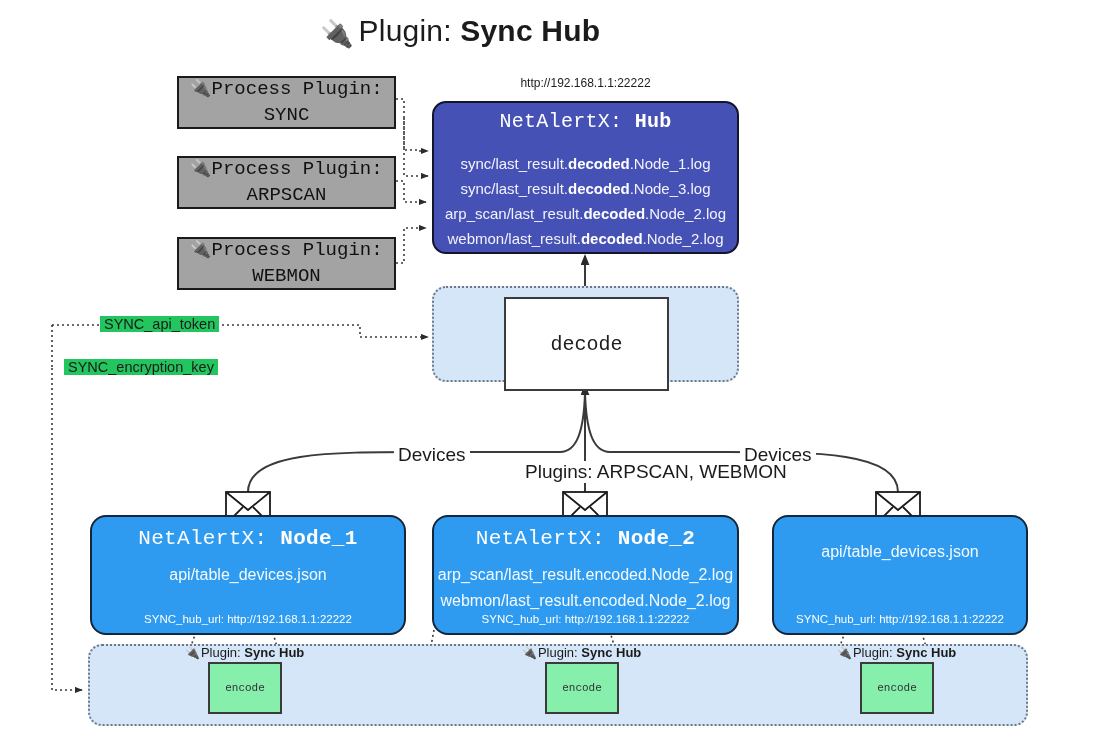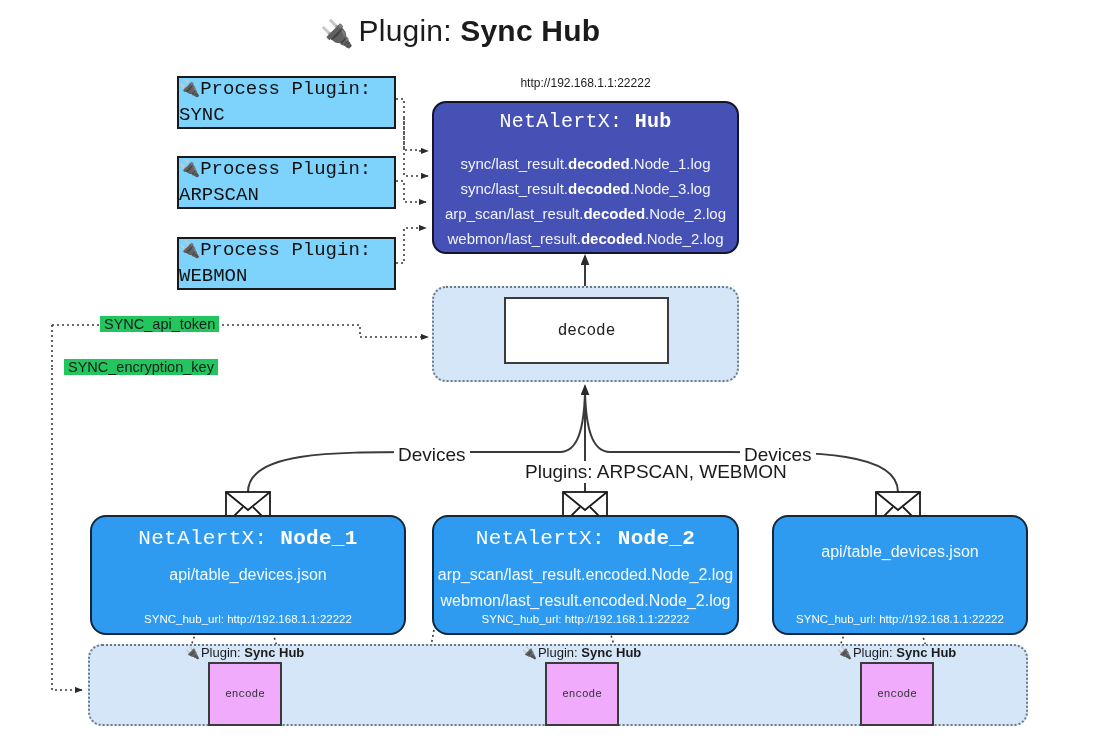--- a/index.html
+++ b/index.html
@@ -21,27 +21,27 @@
     text-align: center;
     font-size: 30px; color: #1b1b1b;
     letter-spacing: .2px;
   }
   #page-title .plug { font-size: 27px; vertical-align: -2px; margin-right: 4px; }
   #page-title .strong { font-weight: bold; }
 
   
   .plugin-box {
     position: absolute;
-    background: #7dd3fc;
+    background: #a3a3a3;
     border: 2px solid #1a1a1a;
     box-sizing: border-box;
     font-family: "Liberation Mono", monospace;
     font-size: 19px; color: #111;
     display: flex; flex-direction: column;
-    justify-content: center;
+    align-items: center; justify-content: center;
     line-height: 1.32;
   }
   .plugin-box .l1 { white-space: nowrap; }
   .plugin-box .l1 .plug { font-family: "DejaVu Sans", sans-serif; font-size: 17px; }
   .plugin-box .l2 { white-space: nowrap; }
 
   .hub-box {
     position: absolute;
     left: 432px; top: 101px; width: 307px; height: 153px;
     background: #4551b5;
@@ -75,24 +75,24 @@
 
   
   .decode-zone {
     position: absolute; left: 432px; top: 286px; width: 307px; height: 96px;
     background: #d4e6f8;
     border: 2px dotted #6d7a86;
     border-radius: 14px;
     box-sizing: border-box;
   }
   .decode-box {
-    position: absolute; left: 504px; top: 297px; width: 165px; height: 67px;
+    position: absolute; left: 504px; top: 297px; width: 165px; height: 94px;
     background: #ffffff; border: 2px solid #3b3b3b; box-sizing: border-box;
     display:flex; align-items:center; justify-content:center;
-    font-family: "Liberation Mono", monospace; font-size: 16px; color:#202020;
+    font-family: "Liberation Mono", monospace; font-size: 20px; color:#202020;
   }
 
   
   .node-box {
     position: absolute;
     background: #2f9bf0;
     border: 2px solid #14263a;
     border-radius: 16px;
     box-sizing: border-box;
     color: #ffffff;
@@ -116,22 +116,22 @@
 
   
   .encode-zone {
     position: absolute; left: 88px; top: 644px; width: 940px; height: 82px;
     background: #d4e6f8;
     border: 2px dotted #6d7a86;
     border-radius: 14px;
     box-sizing: border-box;
   }
   .encode-box {
-    position: absolute; width: 74px; height: 64px; top: 662px;
-    background: #f0abfc; border: 2px solid #3b3b3b; box-sizing: border-box;
+    position: absolute; width: 74px; height: 52px; top: 662px;
+    background: #86efac; border: 2px solid #3b3b3b; box-sizing: border-box;
     display:flex; align-items:center; justify-content:center;
     font-family: "Liberation Mono", monospace; font-size: 11px; color:#333;
   }
   .encode-label {
     position: absolute; top: 645px; font-size: 13px; color:#1b1b1b; white-space: nowrap;
   }
   .encode-label .plug { font-family:"DejaVu Sans", sans-serif; font-size:12px; margin-right:1px; }
   .encode-label b { font-weight: bold; }
 
   

